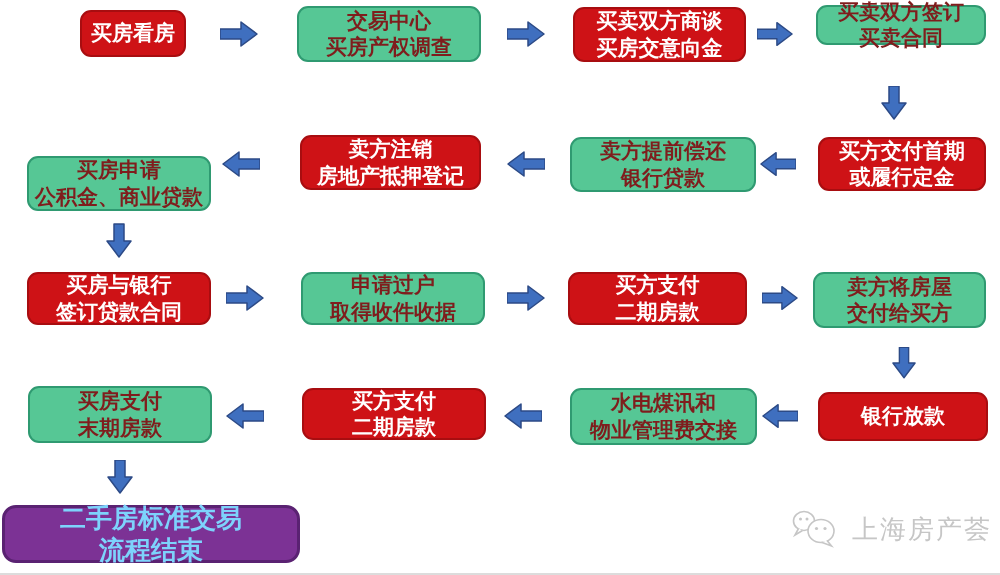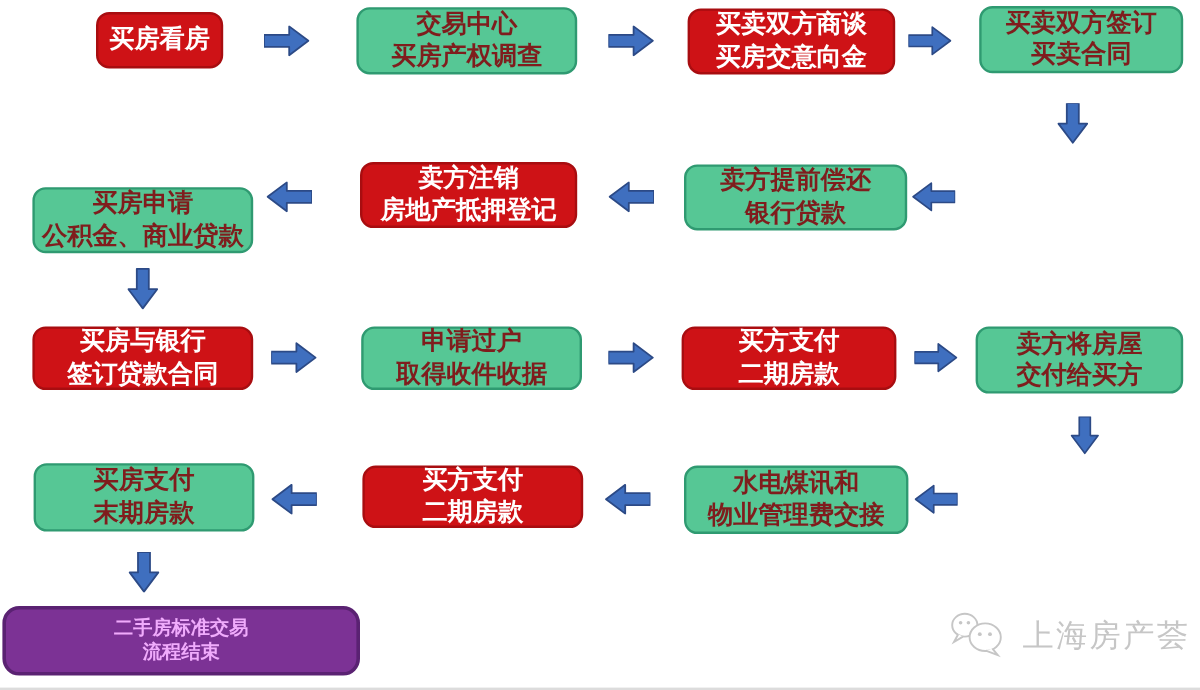--- a/index.html
+++ b/index.html
@@ -35,22 +35,22 @@
     color: #ffffff;
   }
   .node.green {
     background: var(--green);
     border: 2px solid var(--green_border);
     color: #7f1d1d;
   }
   .node.purple {
     background: var(--purple);
     border: 3px solid var(--purple_border);
-    color: #f0abfc;
-    font-size: 16px;
+    color: #7dd3fc;
+    font-size: 26px;
     border-radius: 14px;
   }
   .arrow { position: absolute; }
   .arrow polygon {
     fill: var(--arrow);
     stroke: var(--arrow_border);
     stroke-width: 1.5;
     stroke-linejoin: round;
   }
   .arrow.flip { transform: scaleX(-1); }
@@ -94,27 +94,29 @@
   <div class="node green" style="left:297px;top:6px;width:184px;height:56px">交易中心
 买房产权调查</div>
   <svg class="arrow" style="left:507px;top:21px" width="38" height="26" viewBox="0 0 38 26">
       <polygon points="0,8 21,8 21,1 37,13 21,25 21,18 0,18"></polygon>
     </svg>
   <div class="node red" style="left:573px;top:7px;width:173px;height:55px">买卖双方商谈
 买房交意向金</div>
   <svg class="arrow" style="left:757px;top:21px" width="36" height="26" viewBox="0 0 38 26">
       <polygon points="0,8 21,8 21,1 37,13 21,25 21,18 0,18"></polygon>
     </svg>
-  <div class="node green" style="left:816px;top:5px;width:170px;height:56px">买卖双方签订
+  <div class="node green" style="left:816px;top:5px;width:170px;height:40px">买卖双方签订
 买卖合同</div>
 
   <svg class="arrow" style="left:881px;top:86px" width="26" height="34" viewBox="0 0 26 34">
       <polygon points="8,0 18,0 18,17 25,17 13,33 1,17 8,17"></polygon>
     </svg>
 
+  <div class="node red" style="left:818px;top:137px;width:168px;height:54px">买方交付首期
+或履行定金</div>
   <svg class="arrow flip" style="left:760px;top:151px" width="36" height="26" viewBox="0 0 38 26">
       <polygon points="0,8 21,8 21,1 37,13 21,25 21,18 0,18"></polygon>
     </svg>
   <div class="node green" style="left:570px;top:137px;width:186px;height:55px">卖方提前偿还
 银行贷款</div>
   <svg class="arrow flip" style="left:507px;top:151px" width="38" height="26" viewBox="0 0 38 26">
       <polygon points="0,8 21,8 21,1 37,13 21,25 21,18 0,18"></polygon>
     </svg>
   <div class="node red" style="left:300px;top:135px;width:181px;height:55px">卖方注销
 房地产抵押登记</div>
@@ -143,20 +145,21 @@
   <svg class="arrow" style="left:762px;top:285px" width="36" height="26" viewBox="0 0 38 26">
       <polygon points="0,8 21,8 21,1 37,13 21,25 21,18 0,18"></polygon>
     </svg>
   <div class="node green" style="left:813px;top:272px;width:173px;height:56px">卖方将房屋
 交付给买方</div>
 
   <svg class="arrow" style="left:892px;top:347px" width="24" height="32" viewBox="0 0 26 34">
       <polygon points="8,0 18,0 18,17 25,17 13,33 1,17 8,17"></polygon>
     </svg>
 
+  <div class="node red" style="left:818px;top:392px;width:170px;height:49px">银行放款</div>
   <svg class="arrow flip" style="left:762px;top:403px" width="36" height="26" viewBox="0 0 38 26">
       <polygon points="0,8 21,8 21,1 37,13 21,25 21,18 0,18"></polygon>
     </svg>
   <div class="node green" style="left:570px;top:388px;width:187px;height:57px">水电煤讯和
 物业管理费交接</div>
   <svg class="arrow flip" style="left:504px;top:403px" width="38" height="26" viewBox="0 0 38 26">
       <polygon points="0,8 21,8 21,1 37,13 21,25 21,18 0,18"></polygon>
     </svg>
   <div class="node red" style="left:302px;top:388px;width:184px;height:52px">买方支付
 二期房款</div>

